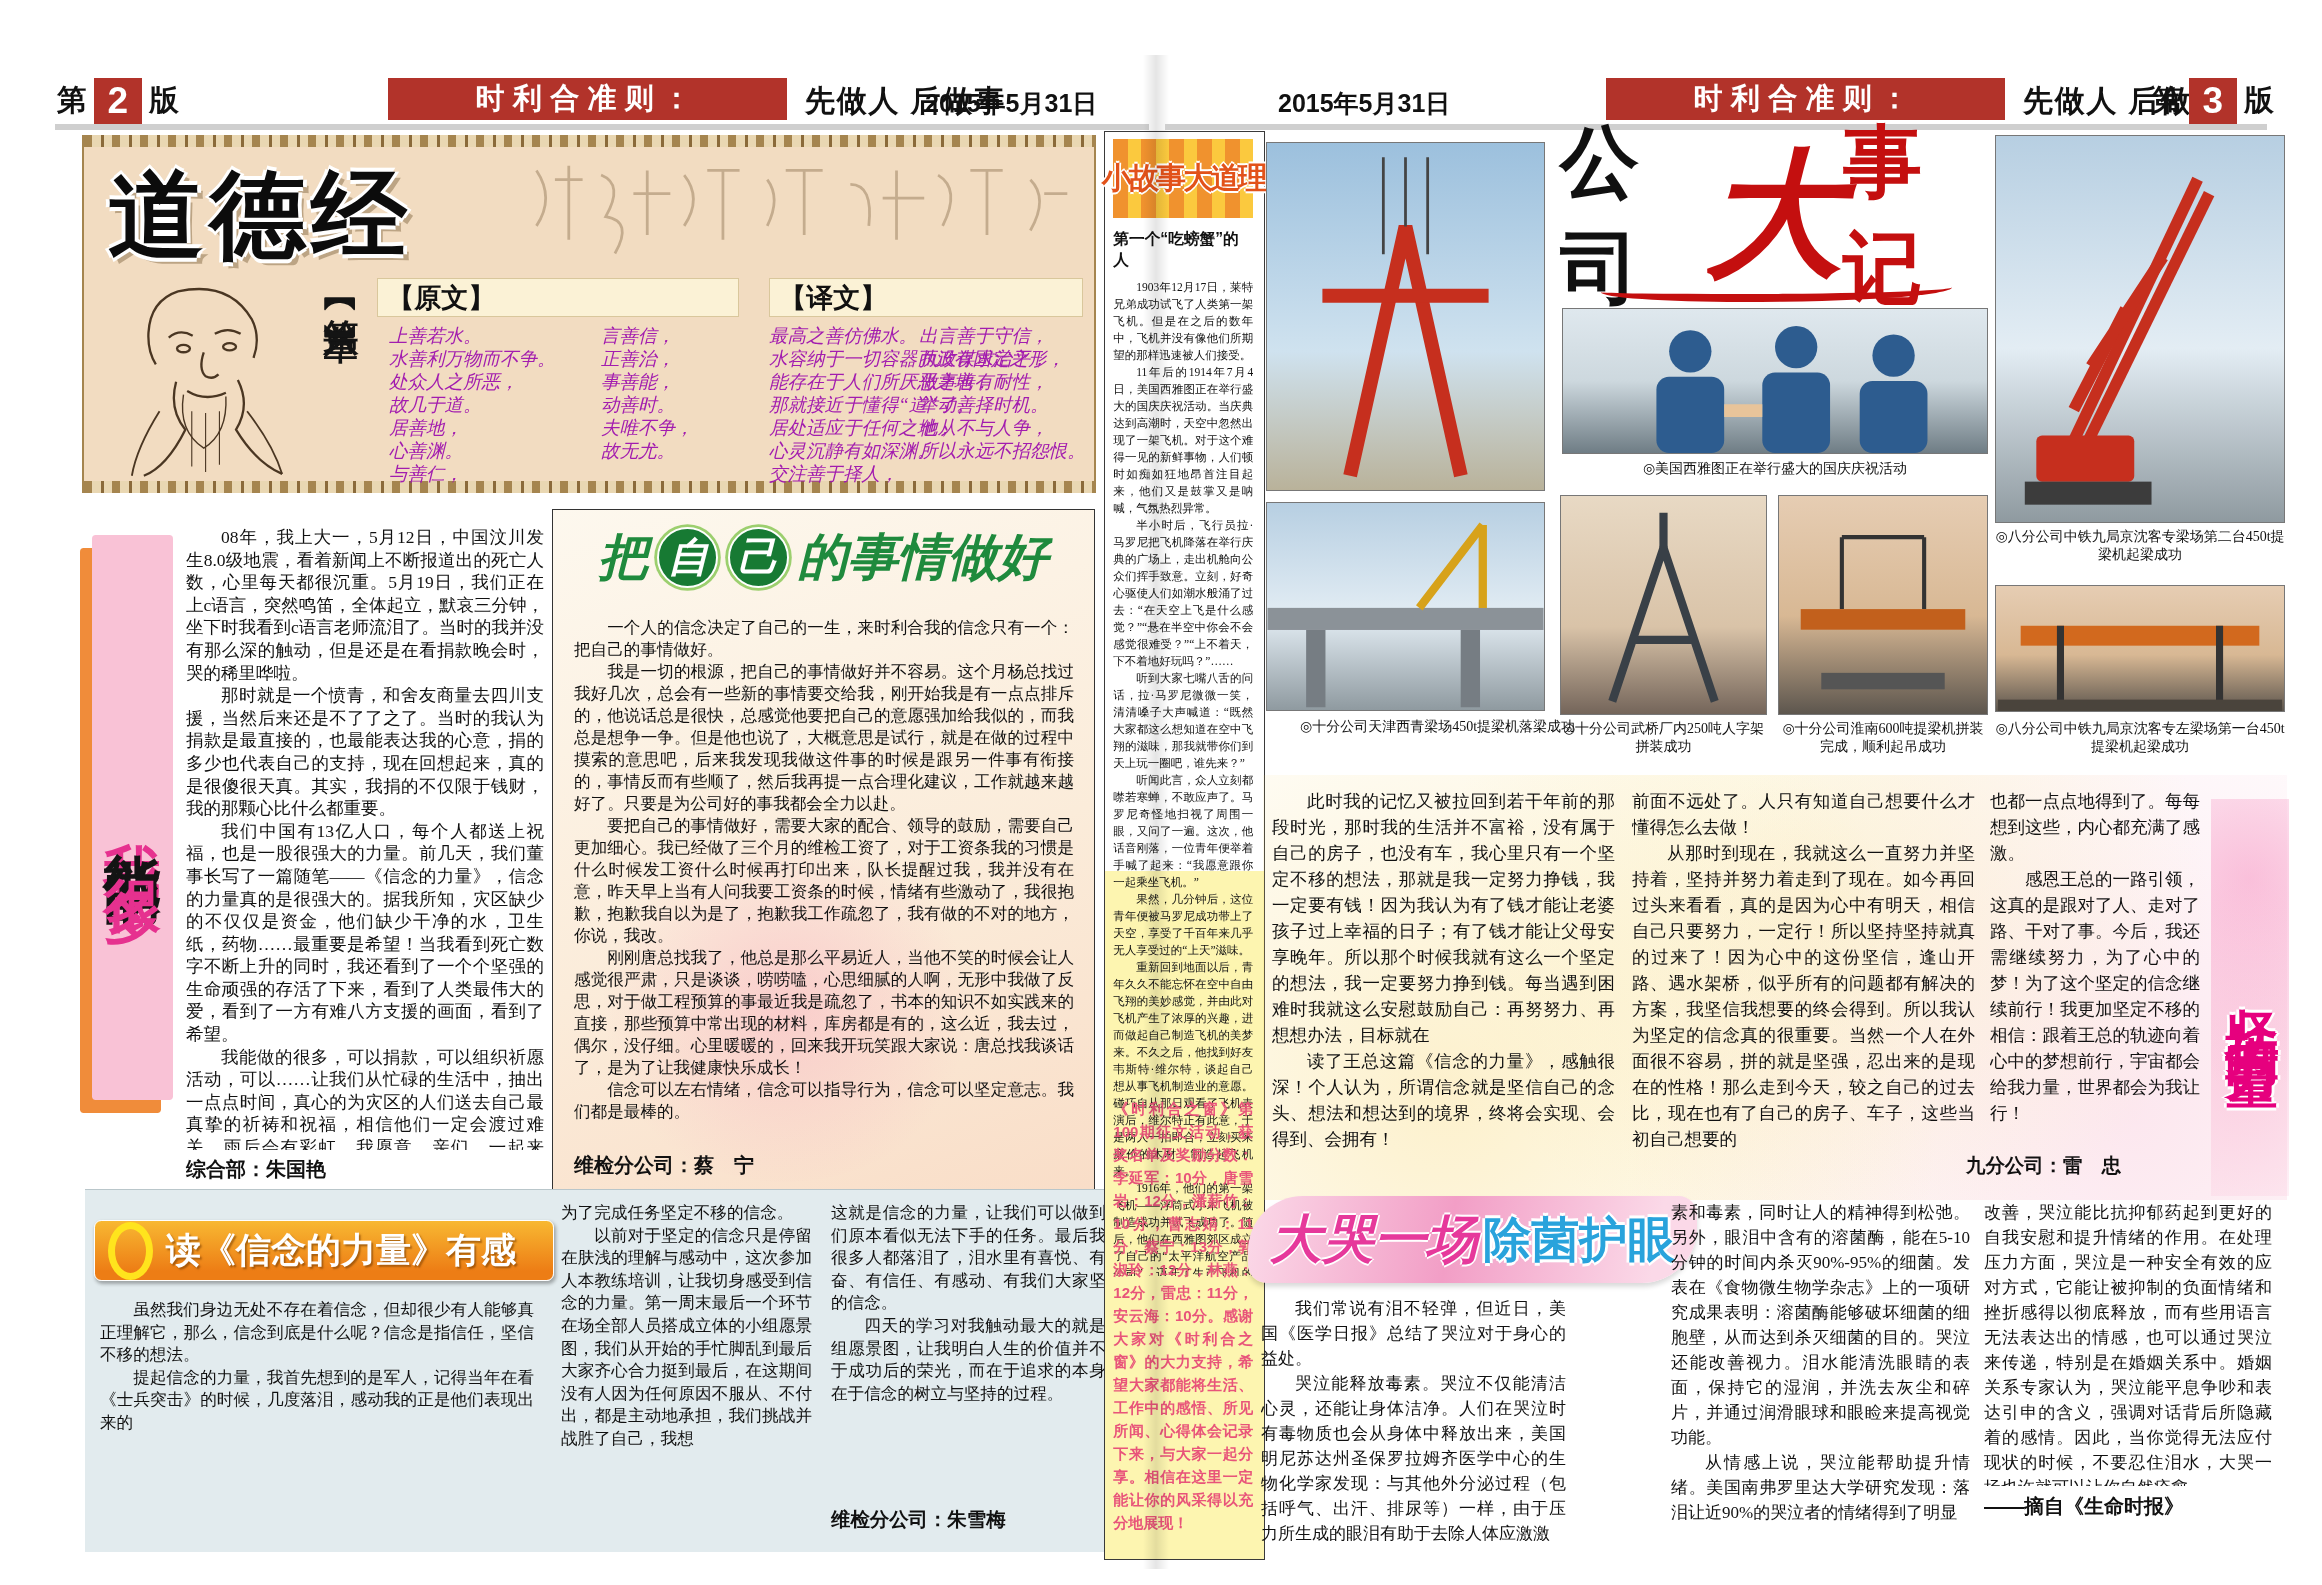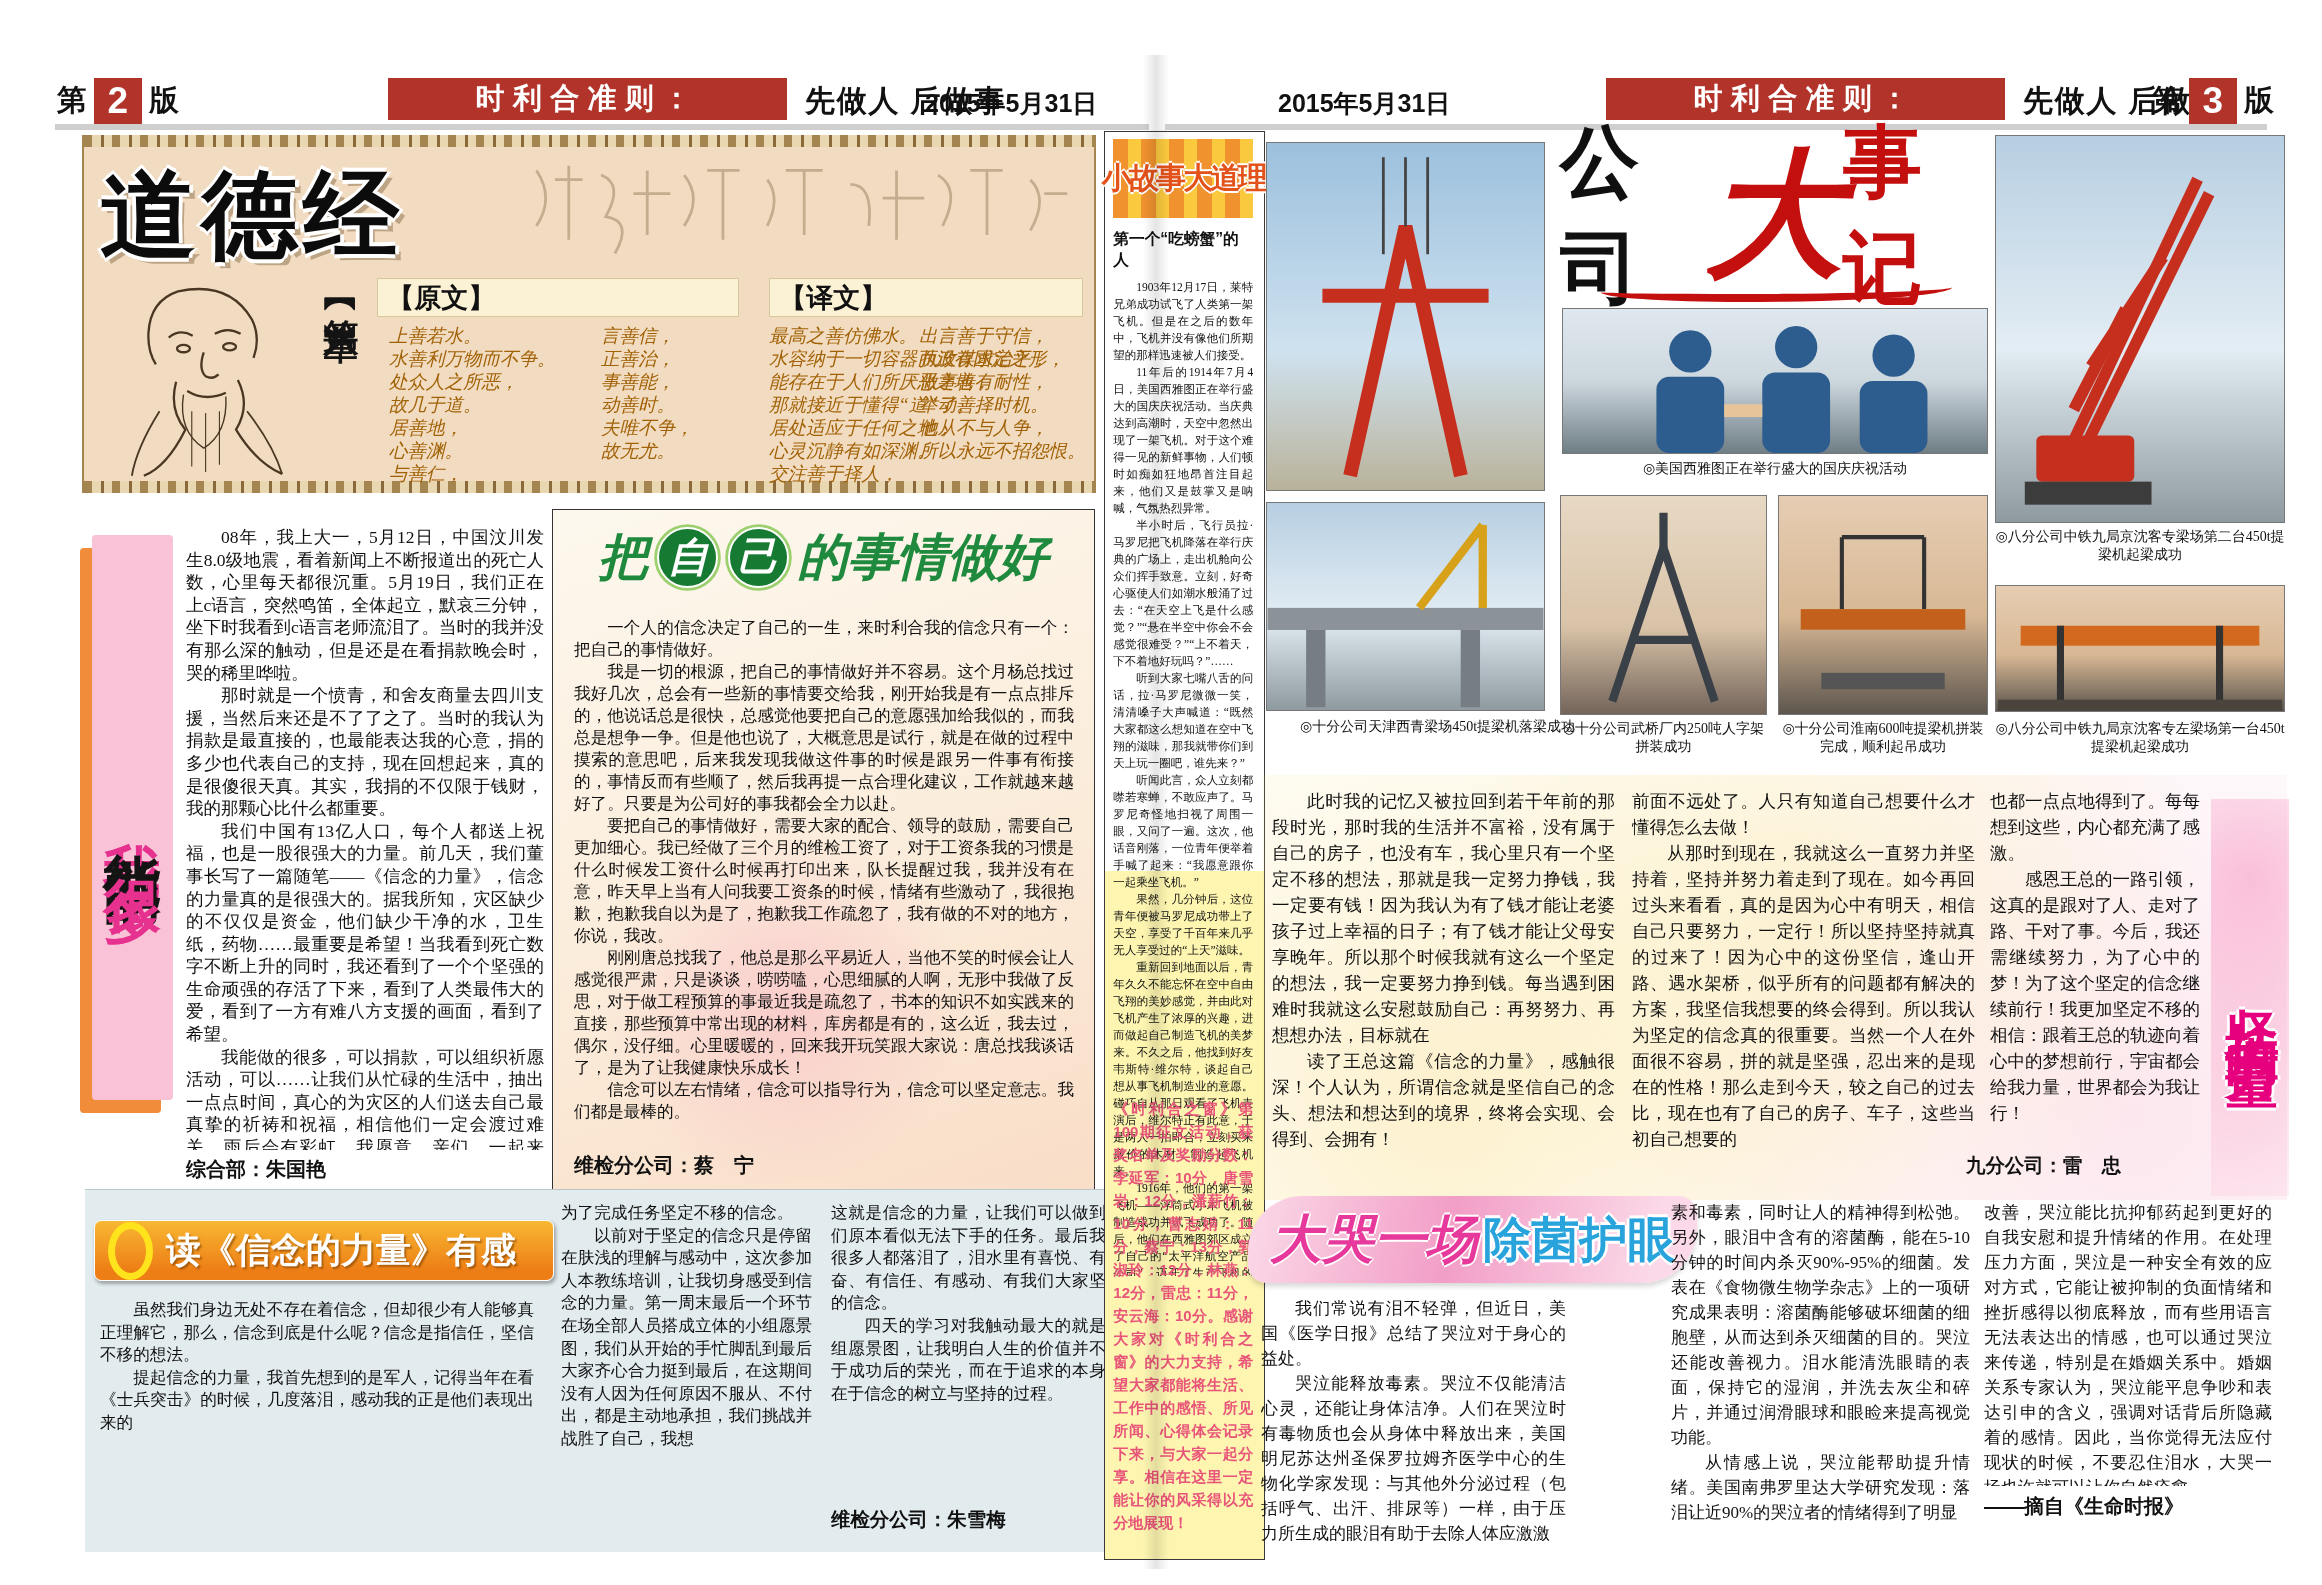--- a/index.html
+++ b/index.html
@@ -16,29 +16,29 @@
                   display:flex;align-items:center;justify-content:center;}
   .sloganbox{background:#b2332a;color:#fff;font-family:"Liberation Sans",sans-serif;font-weight:bold;
              font-size:29px;letter-spacing:8.3px;display:flex;align-items:center;justify-content:center;}
   .sloganrest{font-family:"Liberation Sans",sans-serif;font-weight:bold;font-size:30px;letter-spacing:1.8px;}
   .hdate{font-family:"Liberation Sans",sans-serif;font-weight:bold;font-size:25px;}
   
   .ddj{left:82px;top:135px;width:1010px;height:358px;background:#f2dcc1;
        border-left:2.8px solid #a5854f;border-right:2.8px solid #a5854f;}
   .ddj-border{left:0;width:100%;height:12px;
       background:repeating-linear-gradient(90deg,#a5854f 0 8.3px,#e9d7b2 8.3px 16.6px,#8a6a3a 16.6px 20px,#e9d7b2 20px 28px);}
-  .ddj-title{left:16px;top:16.6px;font-family:"Liberation Sans",sans-serif;font-weight:900;font-size:96px;
+  .ddj-title{left:24px;top:16.6px;font-family:"Liberation Sans",sans-serif;font-weight:900;font-size:96px;
       letter-spacing:5.5px;color:#0c0c0c;
       text-shadow:-3.7px 0 #fff,3.7px 0 #fff,0 -3.7px #fff,0 3.7px #fff,5.5px 5.5px 0 rgba(90,60,20,.35);}
   .calli{left:434px;top:16.6px;width:554px;height:118px;opacity:.8;}
   .ddj-chapter{left:233px;top:152px;height:222px;writing-mode:vertical-rl;text-orientation:upright;
       font-family:"Liberation Sans",sans-serif;font-weight:900;font-size:35px;letter-spacing:3.7px;color:#141414;}
   .ddj-strip{top:143px;height:39px;background:#fbf2d6;border:0.9px solid #d9c79c;display:flex;align-items:center;
       font-family:"Liberation Sans",sans-serif;font-weight:bold;font-size:27px;padding-left:9.2px;box-sizing:border-box;}
-  .ddj-col{top:190px;font-size:18.5px;line-height:23px;color:#a16207;font-style:italic;}
+  .ddj-col{top:190px;font-size:18.5px;line-height:23px;color:#a21caf;font-style:italic;}
   .ddj-col div{white-space:nowrap;}
   
   .vt-many{left:92px;top:535px;width:81px;height:565px;background:#f9c2d6;border-radius:3.7px;
       box-shadow:-12px 13px 0 #f08c3a;display:flex;justify-content:center;
       writing-mode:vertical-lr;text-orientation:upright;
       font-family:"Liberation Sans",sans-serif;font-weight:900;font-size:57px;line-height:81px;letter-spacing:9.2px;padding-top:13px;box-sizing:border-box;}
   .vt-many .mag{color:#e6318f;} .vt-many .blk{color:#141414;}
   .many-body{left:186px;top:526px;width:358px;height:624px;overflow:hidden;}
   .bodytxt p{margin:0;text-indent:2em;text-align:justify;}
   .many-body p{font-size:17.5px;line-height:22.6px;}

